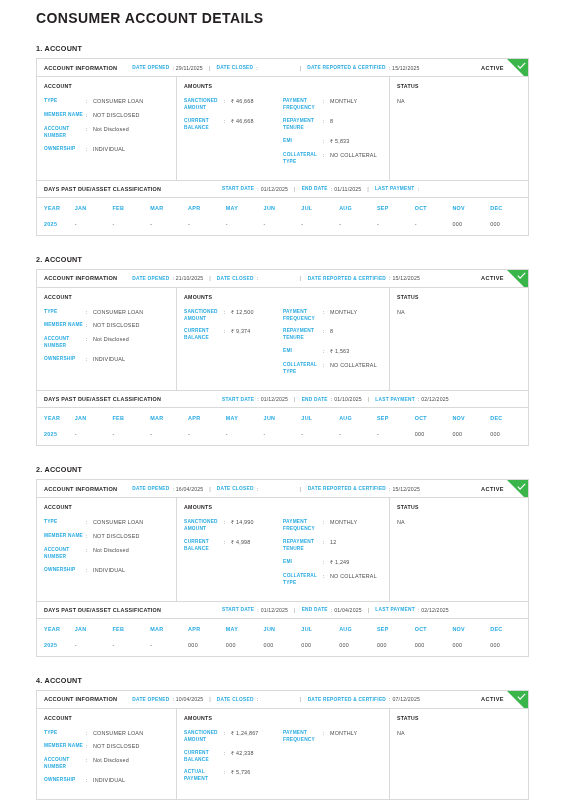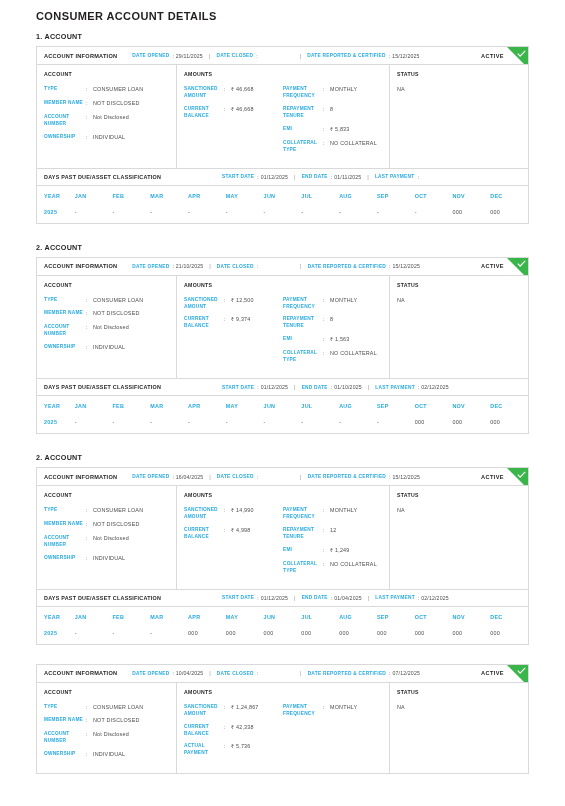--- a/index.html
+++ b/index.html
@@ -14,25 +14,25 @@
     color: #231f20;
     -webkit-font-smoothing: antialiased;
   }
   .page {
     width: 565px;
     box-sizing: border-box;
     padding: 10px 36px 0 36px;
     position: relative;
   }
   .page-title {
-    font-size: 11px;
+    font-size: 14px;
     font-weight: bold;
     letter-spacing: 0.4px;
     color: #231f20;
-    margin: 0 0 10px 0;
+    margin: 0 0 18px 0;
   }
   .acct-heading {
     font-size: 7.2px;
     font-weight: bold;
     letter-spacing: 0.25px;
     color: #231f20;
     margin: 0 0 5px 0;
   }
   .account-block {
     margin-bottom: 19px;
@@ -707,20 +707,21 @@
                   <td>000</td>
                 </tr>
               </tbody>
         </table>
       </div>
 
     </div>
   </div>
 
   <div class="account-block">
+    <div class="acct-heading">4. ACCOUNT</div>
     <div class="card">
 
       <div class="info-header">
         <span class="ih-title">ACCOUNT INFORMATION</span>
 
         <span class="ih-group sp-a">
           <span class="ih-label">DATE OPENED</span>
           <span class="ih-colon">:</span>
           <span class="ih-val">10/04/2025</span>
         </span>

